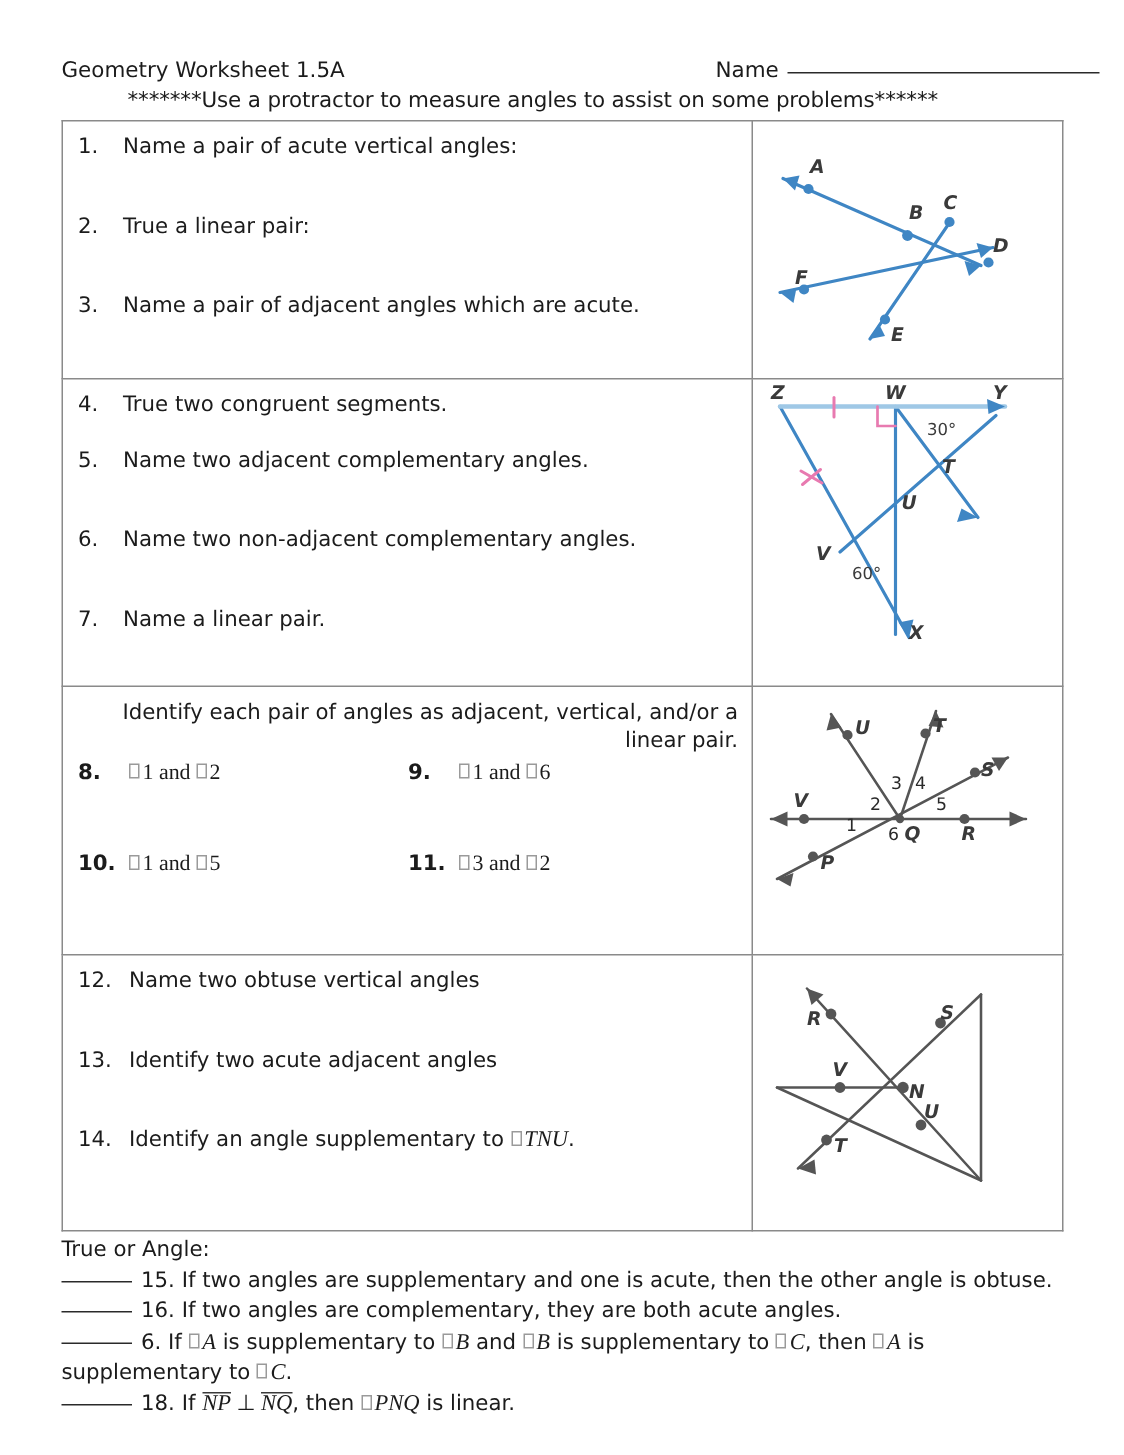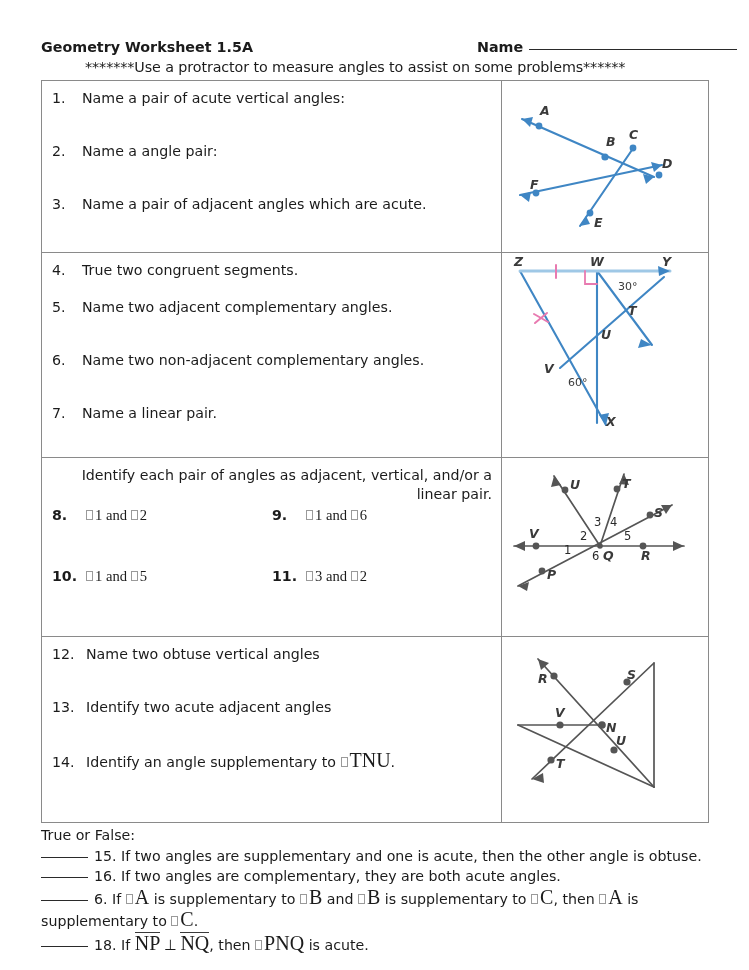--- a/index.html
+++ b/index.html
@@ -28,21 +28,20 @@
   
   .header {
     width: 100%;
     font-size: 14.3px;
     line-height: 19px;
   }
   .hdr-row {
     display: flex;
     align-items: center;
     width: 100%;
-    font-weight: bold;
   }
   .hdr-left { width: 436px; flex: none; white-space: nowrap; }
   .hdr-right { flex: 1; display: flex; align-items: baseline; white-space: nowrap; }
   .rule {
     display: inline-block;
     border-bottom: 1.3px solid #2a2a2a;
     position: relative;
     top: -2px;
   }
   .rule-name { width: 208px; margin-left: 6px; }
@@ -108,21 +107,21 @@
     width: 50%;
   }
   .qcol .n {
     flex: none;
     width: 34px;
     font-family: "DejaVu Sans", sans-serif;
     font-size: 14.2px;
     font-weight: bold;
   }
   .ser { font-family: "Liberation Serif", serif; font-size: 14.6px; }
-  .ital { font-family: "Liberation Serif", serif; font-size: 20px; }
+  .ital { font-family: "Liberation Serif", serif; font-style: italic; font-size: 15px; }
   .tofu {
     display: inline-block;
     width: 7px;
     height: 10px;
     border: 1px solid #9a9a9a;
     box-sizing: border-box;
     position: relative;
     top: 0px;
     margin-right: 2px;
   }
@@ -180,21 +179,21 @@
         <tr>
       <td class="c-q">
         <div class="qbox">
           <div class="q">
             <span class="q-num">1.</span>
             <span class="q-txt">Name a pair of acute vertical angles:</span>
           </div>
           <div class="spacer-34"></div>
           <div class="q">
             <span class="q-num">2.</span>
-            <span class="q-txt">Name a angle pair:</span>
+            <span class="q-txt">True a linear pair:</span>
           </div>
           <div class="spacer-34"></div>
           <div class="q">
             <span class="q-num">3.</span>
             <span class="q-txt">Name a pair of adjacent angles which are acute.</span>
           </div>
           <div class="spacer-30"></div>
         </div>
       </td>
       <td class="c-d">
@@ -421,36 +420,36 @@
               <text x="54" y="131">T</text>
             </g>
           </svg>
         </div>
       </td>
     </tr>
   </tbody>
     </table>
 
   <div class="tf">
-    <div class="tf-title">True or False:</div>
+    <div class="tf-title">True or Angle:</div>
 
     <div class="tf-item">
       <span class="blank"></span><b>15.</b>
       <span>If two angles are supplementary and one is acute, then the other angle is obtuse.</span>
     </div>
 
     <div class="tf-item">
       <span class="blank"></span><b>16.</b>
       <span>If two angles are complementary, they are both acute angles.</span>
     </div>
 
     <div class="tf-item">
       <span class="blank"></span><b>6.</b>
       <span><span>If </span><span class="tofu"></span><span class="ital">A</span><span> is supplementary to </span><span class="tofu"></span><span class="ital">B</span><span> and </span><span class="tofu"></span><span class="ital">B</span><span> is supplementary to </span><span class="tofu"></span><span class="ital">C</span><span>, then </span><span class="tofu"></span><span class="ital">A</span><span> is supplementary to </span><span class="tofu"></span><span class="ital">C</span><span>.</span></span>
     </div>
 
     <div class="tf-item">
       <span class="blank"></span><b>18.</b>
-      <span><span>If </span><span class="ital obar">NP</span><span class="ser">&nbsp;</span><span class="ser">⊥</span><span class="ser">&nbsp;</span><span class="ital obar">NQ</span><span>, then </span><span class="tofu"></span><span class="ital">PNQ</span><span> is acute.</span></span>
+      <span><span>If </span><span class="ital obar">NP</span><span class="ser">&nbsp;</span><span class="ser">⊥</span><span class="ser">&nbsp;</span><span class="ital obar">NQ</span><span>, then </span><span class="tofu"></span><span class="ital">PNQ</span><span> is linear.</span></span>
     </div>
   </div>
 
 </div>
 
 </body></html>

